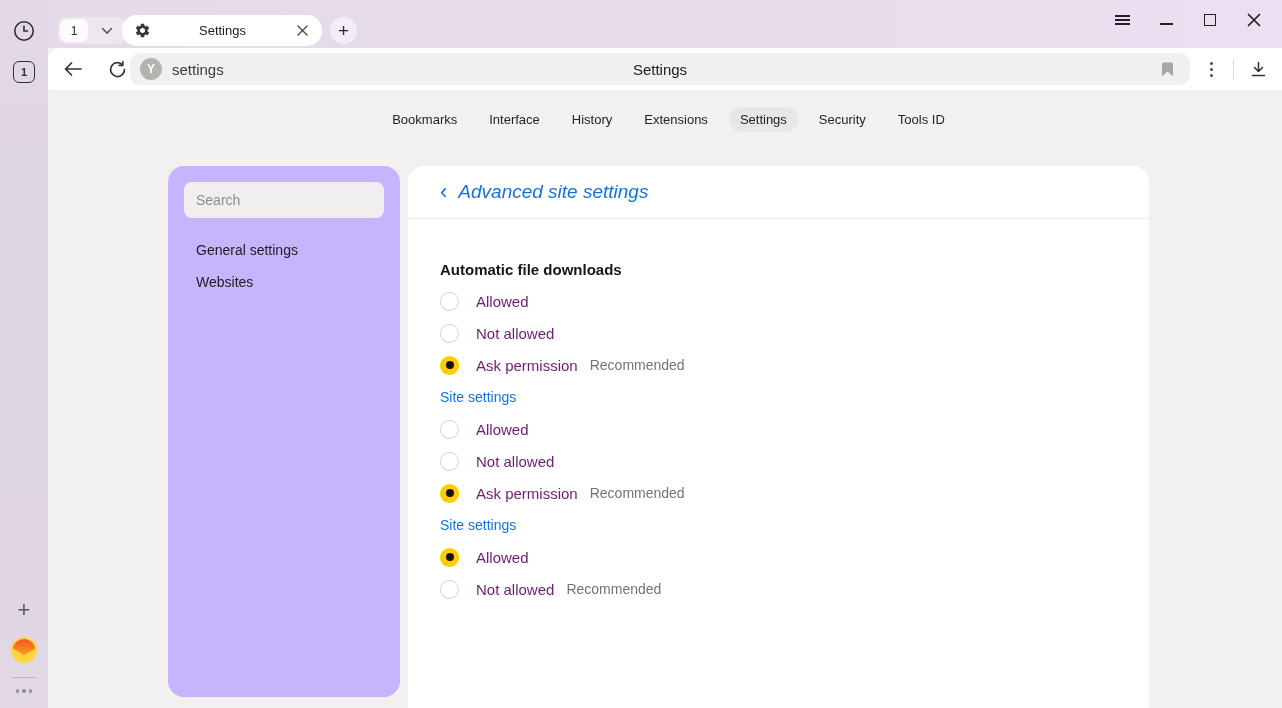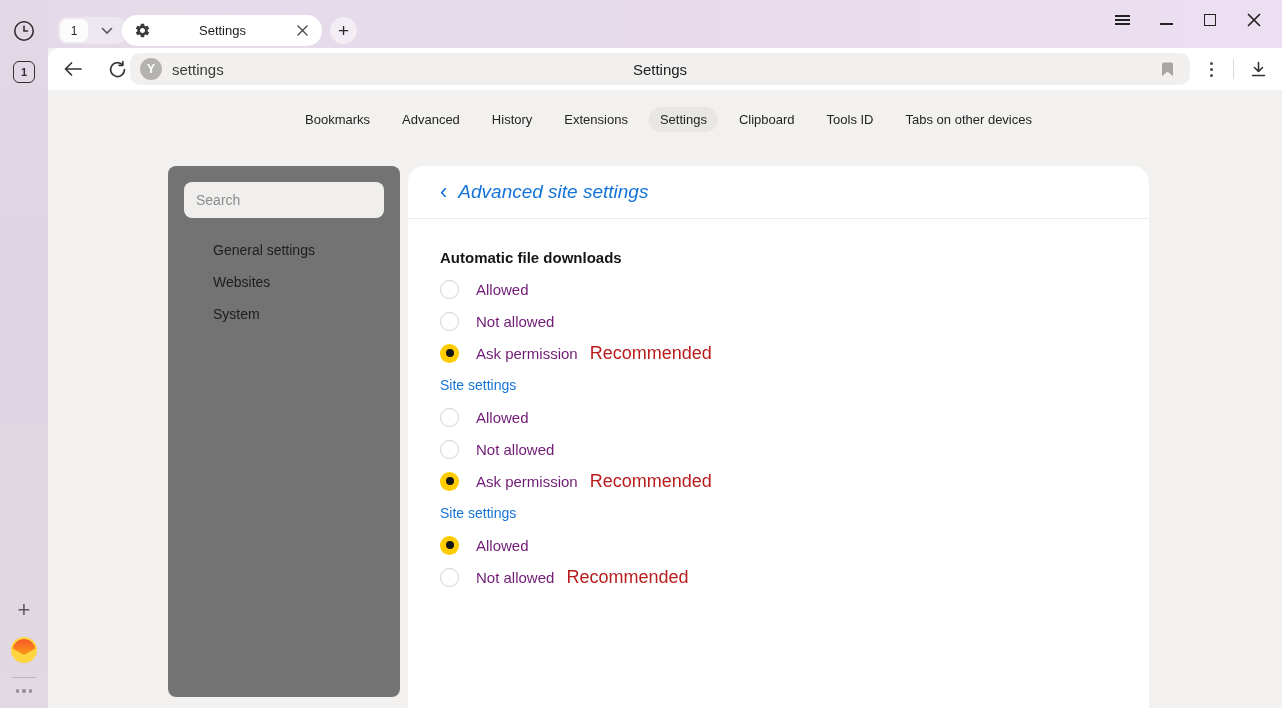--- a/index.html
+++ b/index.html
@@ -63,44 +63,44 @@
   .toolbar-divider { position:absolute; right:48px; top:11px; width:1px; height:20px; background:#dcdbd9; }
   .download-btn { position:absolute; right:8px; top:6px; width:32px; height:30px; display:flex;
              align-items:center; justify-content:center; cursor:pointer; }
 
   
   .content { position:absolute; left:40px; top:90px; width:1281px; height:618px; background:#f2f1ef; }
   .nav-row { position:absolute; left:0; right:24px; top:17px; display:flex; justify-content:center; gap:10px; }
   .nav-item { font-size:13px; color:#242423; padding:5px 11px; border-radius:14px; cursor:pointer; white-space:nowrap; }
   .nav-item.active { background:#e8e7e5; }
 
-  .sidebar-card { position:absolute; left:128px; top:76px; width:232px; height:531px; background:#737373; border-radius:8px; }
+  .sidebar-card { position:absolute; left:128px; top:76px; width:232px; height:531px; background:#c4b5fd; border-radius:16px; }
   .search-box { margin:16px; }
   .search-box input { width:200px; height:36px; background:#f0efed; border:none; border-radius:8px;
              padding:0 12px; font-size:14px; font-family:"Liberation Sans",sans-serif; color:#222; outline:none; }
   .search-box input::placeholder { color:#8c8c8c; }
   .side-items { margin-top:12px; }
-  .side-item { height:32px; display:flex; align-items:center; padding-left:45px; font-size:14px; color:#1d1d1c; cursor:pointer; }
+  .side-item { height:32px; display:flex; align-items:center; padding-left:28px; font-size:14px; color:#1d1d1c; cursor:pointer; }
 
   .main-card { position:absolute; left:368px; top:76px; width:741px; height:560px; background:#fff;
              border-radius:16px 16px 0 0; overflow:hidden; }
   .main-header { height:53px; display:flex; align-items:center; padding:0 32px; border-bottom:1px solid #ececea; }
   .back-chevron { color:#1373d8; font-size:22px; line-height:20px; margin-right:11px; cursor:pointer; font-weight:400; }
   .back-title { color:#1373d8; font-size:19px; cursor:pointer;font-style:italic; }
   .main-body { padding:0 32px; }
   .section-title { height:32px; display:flex; align-items:center; font-size:15px; font-weight:bold; color:#161616; }
-  .section-title.first { margin-top:22px;text-align:center; }
+  .section-title.first { margin-top:34px;text-align:center; }
   .section-title.next { margin-top:32px; }
   .opt-row { height:32px; display:flex; align-items:center; cursor:pointer; }
   .radio { width:19px; height:19px; border-radius:50%; background:#fff; border:1.6px solid #d2d2d0; flex:0 0 auto; }
   .radio.sel { border:none; background:#ffcc00; position:relative; }
   .radio.sel::after { content:""; position:absolute; left:50%; top:50%; width:8px; height:8px; margin:-4px 0 0 -4px;
              border-radius:50%; background:#141414; }
   .opt-label { margin-left:17px; font-size:15px; color:#701a75; }
-  .opt-note { margin-left:12px; font-size:18px; color:#b91c1c; }
+  .opt-note { margin-left:12px; font-size:14px; color:#737373; }
   .link-row { height:32px; display:flex; align-items:center; }
   .site-link { font-size:14px; color:#1373d8; cursor:pointer;text-align:right; }
 
   
   .scrollbar { position:absolute; right:0; top:0; width:16px; height:618px; background:#f1f0ee; border-left:1px solid #e3e2e0; }
   .sb-arrow { position:absolute; left:0; width:16px; text-align:center; font-size:7px; color:#7d7d7d; cursor:pointer; }
   .sb-up { top:4px; } .sb-down { bottom:4px; }
   .sb-thumb { position:absolute; left:2px; top:14px; width:12px; height:168px; background:#b9b9b9; cursor:pointer; }
 
   svg { display:block; }
@@ -215,37 +215,35 @@
         <path d="M8.5 1.5 V10 M4.5 6.5 L8.5 10.5 L12.5 6.5" fill="none" stroke="#333" stroke-width="1.6" stroke-linecap="round" stroke-linejoin="round"></path>
         <path d="M2.5 14.5 H14.5" stroke="#333" stroke-width="1.6" stroke-linecap="round"></path>
       </svg>
   </span>
 </div>
 
 <div class="content">
 
   <div class="nav-row">
     <span class="nav-item">Bookmarks</span>
-    <span class="nav-item">Advanced</span>
+    <span class="nav-item">Interface</span>
     <span class="nav-item">History</span>
     <span class="nav-item">Extensions</span>
     <span class="nav-item active">Settings</span>
-    <span class="nav-item">Clipboard</span>
+    <span class="nav-item">Security</span>
     <span class="nav-item">Tools ID</span>
-    <span class="nav-item">Tabs on other devices</span>
   </div>
 
   <div class="sidebar-card">
     <div class="search-box">
       <input type="text" placeholder="Search" style="">
     </div>
     <div class="side-items">
       <div class="side-item">General settings</div>
       <div class="side-item">Websites</div>
-      <div class="side-item">System</div>
     </div>
   </div>
 
   <div class="main-card">
     <div class="main-header">
       <span class="back-chevron">‹</span>
       <span class="back-title">Advanced site settings</span>
     </div>
     <div class="main-body">
 

